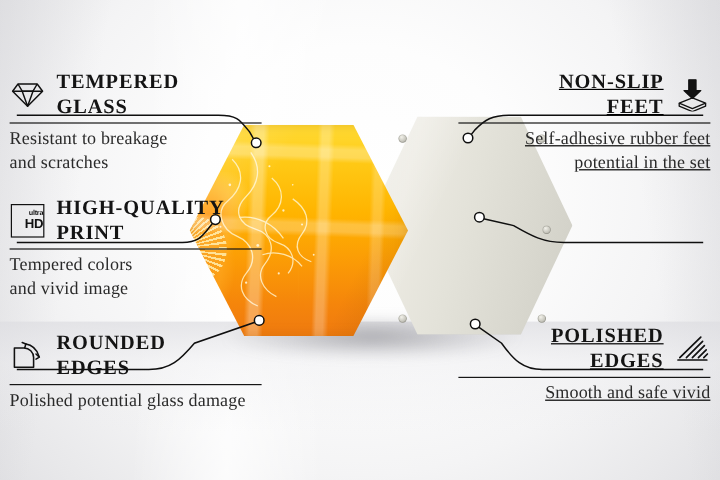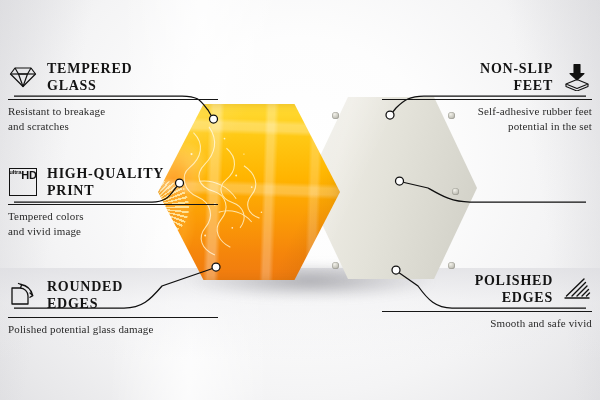--- a/index.html
+++ b/index.html
@@ -183,21 +183,21 @@
     stroke: #0f0f0f;
     stroke-width: 1.25;
   }
 
   
   .feature {
     position: absolute;
     width: 210px;
   }
   .feature.left  { left: 8px;  text-align: left; }
-  .feature.right { right: 8px; text-align: right; }
+  .feature.right { right: 8px; text-align: right; text-decoration: underline; }
 
   .feature-head {
     display: flex;
     align-items: center;
     gap: 9px;
     min-height: 38px;
   }
   .feature.right .feature-head {
     flex-direction: row-reverse;
   }
@@ -206,50 +206,50 @@
     width: 30px;
     height: 30px;
     display: flex;
     align-items: center;
     justify-content: center;
     color: #111;
   }
   .feature-title {
     font-family: "Liberation Serif", serif;
     font-weight: bold;
-    font-size: 14px;
+    font-size: 17px;
     line-height: 1.22;
     letter-spacing: 0.75px;
     color: #141414;
     text-transform: uppercase;
     white-space: pre-line;
   }
   .feature-rule {
     height: 0;
     border-top: 1.1px solid #161616;
     margin: 3px 0 4px 0;
     width: 100%;
   }
   .feature-desc {
     font-family: "Liberation Serif", serif;
-    font-size: 11px;
+    font-size: 15px;
     line-height: 1.32;
     color: #2a2a2a;
     letter-spacing: 0.15px;
     white-space: pre-line;
   }
 
   
   .hd-badge {
     width: 26px;
     height: 26px;
     border: 1.4px solid #111;
     display: flex;
-    flex-direction: row;
-    align-items: flex-start;
+    flex-direction: column;
+    align-items: flex-end;
     justify-content: center;
     line-height: 1;
   }
   .hd-badge .hd-small {
     font-family: "Liberation Sans", sans-serif;
     font-size: 6px;
     font-weight: bold;
     letter-spacing: -0.2px;
   }
   .hd-badge .hd-big {

